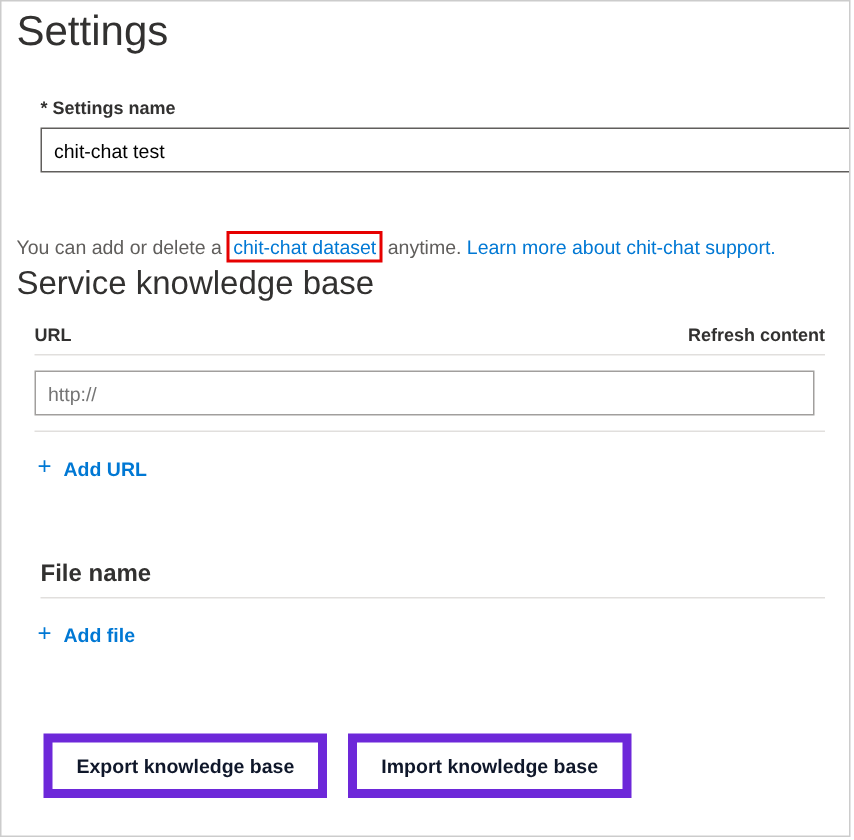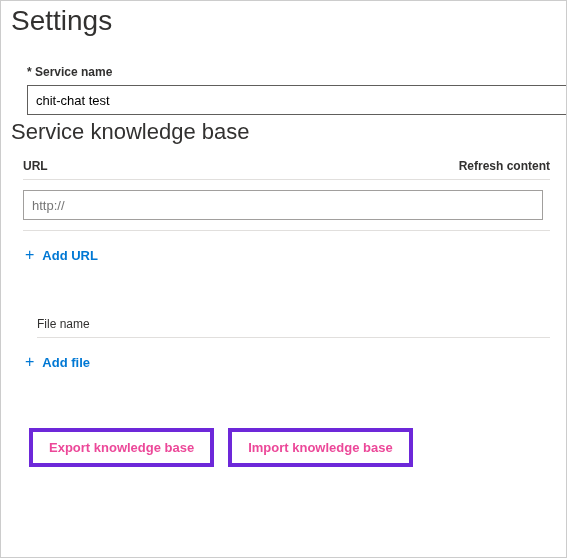--- a/index.html
+++ b/index.html
@@ -99,54 +99,57 @@
     font-weight: 600;
     cursor: pointer;
     margin: 6px 0 0 2px;
   }
   .plus {
     font-size: 16px;
     font-weight: 400;
     line-height: 1;
   }
   .file-head {
-    font-size: 12px;
-    font-weight: 400;
+    font-size: 16px;
+    font-weight: 700;
     border-bottom: 1px solid #e1dfdd;
     padding-bottom: 6px;
-    margin: 54px 0 10px 14px;
+    margin: 54px 0 10px 4px;
   }
   .btn-row {
     margin-top: 58px;
     margin-left: 6px;
     display: flex;
     gap: 14px;
   }
   .btn {
-    border: 4px solid #6d28d9;
-    color: #ec4899;
+    border: 6px solid #6d28d9;
+    color: #0f172a;
     background: #fff;
     font-size: 13px;
     font-weight: 600;
     padding: 8px 16px;
     cursor: pointer;
     font-family: inherit;
     text-align: center;
   }
 </style>
 </head>
 <body>
 
 <div class="frame">
   <div class="inner">
     <h1 class="settings">Settings</h1>
 
-    <div class="svc-label">* Service name</div>
+    <div class="svc-label">* Settings name</div>
     <input class="svc-input" type="text" value="chit-chat test" style="">
 
+    <div class="hint">
+      <span>You can add or delete a </span><span class="red-highlight"><a class="link">chit-chat dataset</a></span><span> anytime. </span><a class="link">Learn more about chit-chat support.</a>
+    </div>
 
     <h2 class="manage">Service knowledge base</h2>
 
     <div class="section">
       <div class="row-head">
         <span class="col-label">URL</span>
         <span class="col-label">Refresh content</span>
       </div>
 
       <input class="url-input" type="text" placeholder="http://" style="">

